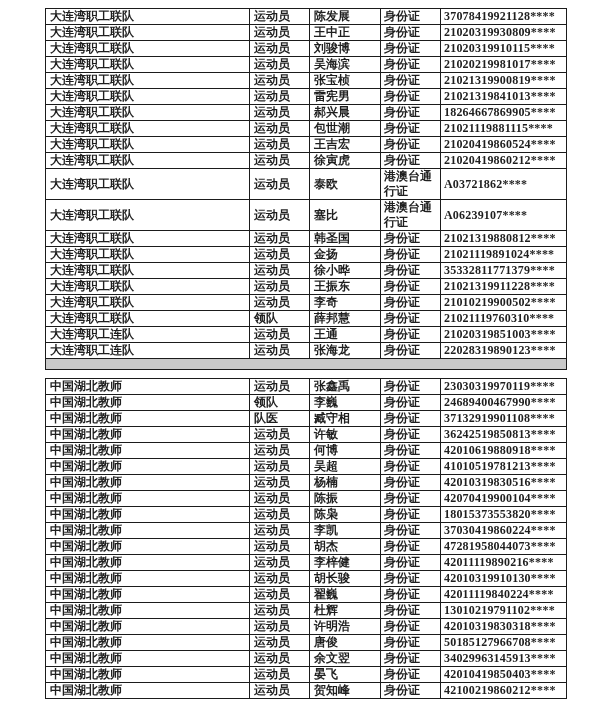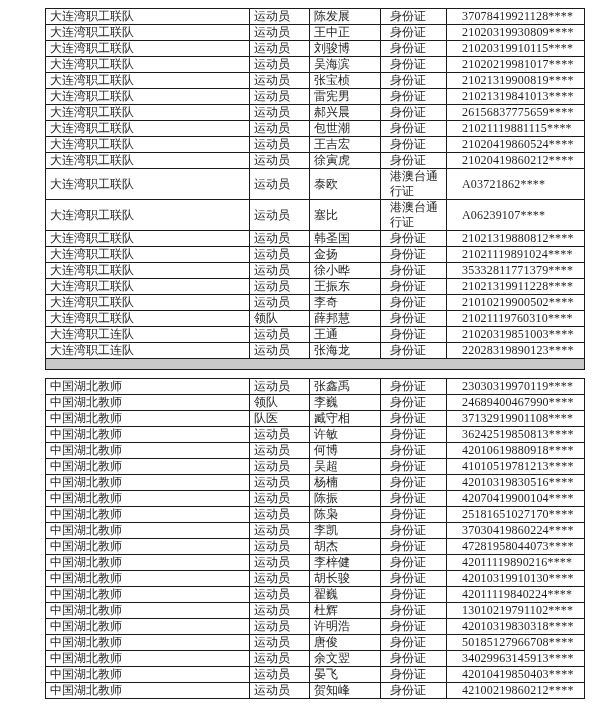--- a/index.html
+++ b/index.html
@@ -11,20 +11,21 @@
     width: 600px;
     height: 710px;
     font-family: "Liberation Serif", "DejaVu Serif", serif;
     overflow: hidden;
   }
   .page {
     position: relative;
     width: 600px;
     height: 556px;
     background: #ffffff;
+    font-weight: bold;
   }
   table.roster {
     position: absolute;
     left: 45px;
     width: 493px;
     border-collapse: collapse;
     table-layout: fixed;
   }
   #table-1 { top: 8px; }
   #table-2 { top: 378px; }
@@ -35,22 +36,22 @@
     color: #1f1f1f;
     padding: 0 1px 0 4px;
     height: 15px;
     vertical-align: middle;
     overflow: hidden;
     word-break: break-all;
   }
   table.roster td.c0 { width: 198px; }
   table.roster td.c1 { width: 54px; }
   table.roster td.c2 { width: 65px; margin-top: 48px; }
-  table.roster td.c3 { width: 55px; padding-left: 9px; }
-  table.roster td.c4 { width: 121px; padding-left: 15px; letter-spacing: 0.2px; }
+  table.roster td.c3 { width: 55px; padding-left: 3px; }
+  table.roster td.c4 { width: 121px; padding-left: 3px; letter-spacing: 0.2px; }
   table.roster td.sep {
     background: #c9c9c9;
     height: 10px;
     padding: 0;
   }
 </style>
 </head>
 <body>
 
 <div class="page">
@@ -96,21 +97,21 @@
           <td class="c1">运动员</td>
           <td class="c2">雷宪男</td>
           <td class="c3">身份证</td>
           <td class="c4">21021319841013****</td>
         </tr>
         <tr>
           <td class="c0">大连湾职工联队</td>
           <td class="c1">运动员</td>
           <td class="c2">郝兴晨</td>
           <td class="c3">身份证</td>
-          <td class="c4">26156837775659****</td>
+          <td class="c4">18264667869905****</td>
         </tr>
         <tr>
           <td class="c0">大连湾职工联队</td>
           <td class="c1">运动员</td>
           <td class="c2">包世潮</td>
           <td class="c3">身份证</td>
           <td class="c4">21021119881115****</td>
         </tr>
         <tr>
           <td class="c0">大连湾职工联队</td>
@@ -258,21 +259,21 @@
           <td class="c1">运动员</td>
           <td class="c2">陈振</td>
           <td class="c3">身份证</td>
           <td class="c4">42070419900104****</td>
         </tr>
         <tr>
           <td class="c0">中国湖北教师</td>
           <td class="c1">运动员</td>
           <td class="c2">陈枭</td>
           <td class="c3">身份证</td>
-          <td class="c4">25181651027170****</td>
+          <td class="c4">18015373553820****</td>
         </tr>
         <tr>
           <td class="c0">中国湖北教师</td>
           <td class="c1">运动员</td>
           <td class="c2">李凯</td>
           <td class="c3">身份证</td>
           <td class="c4">37030419860224****</td>
         </tr>
         <tr>
           <td class="c0">中国湖北教师</td>

